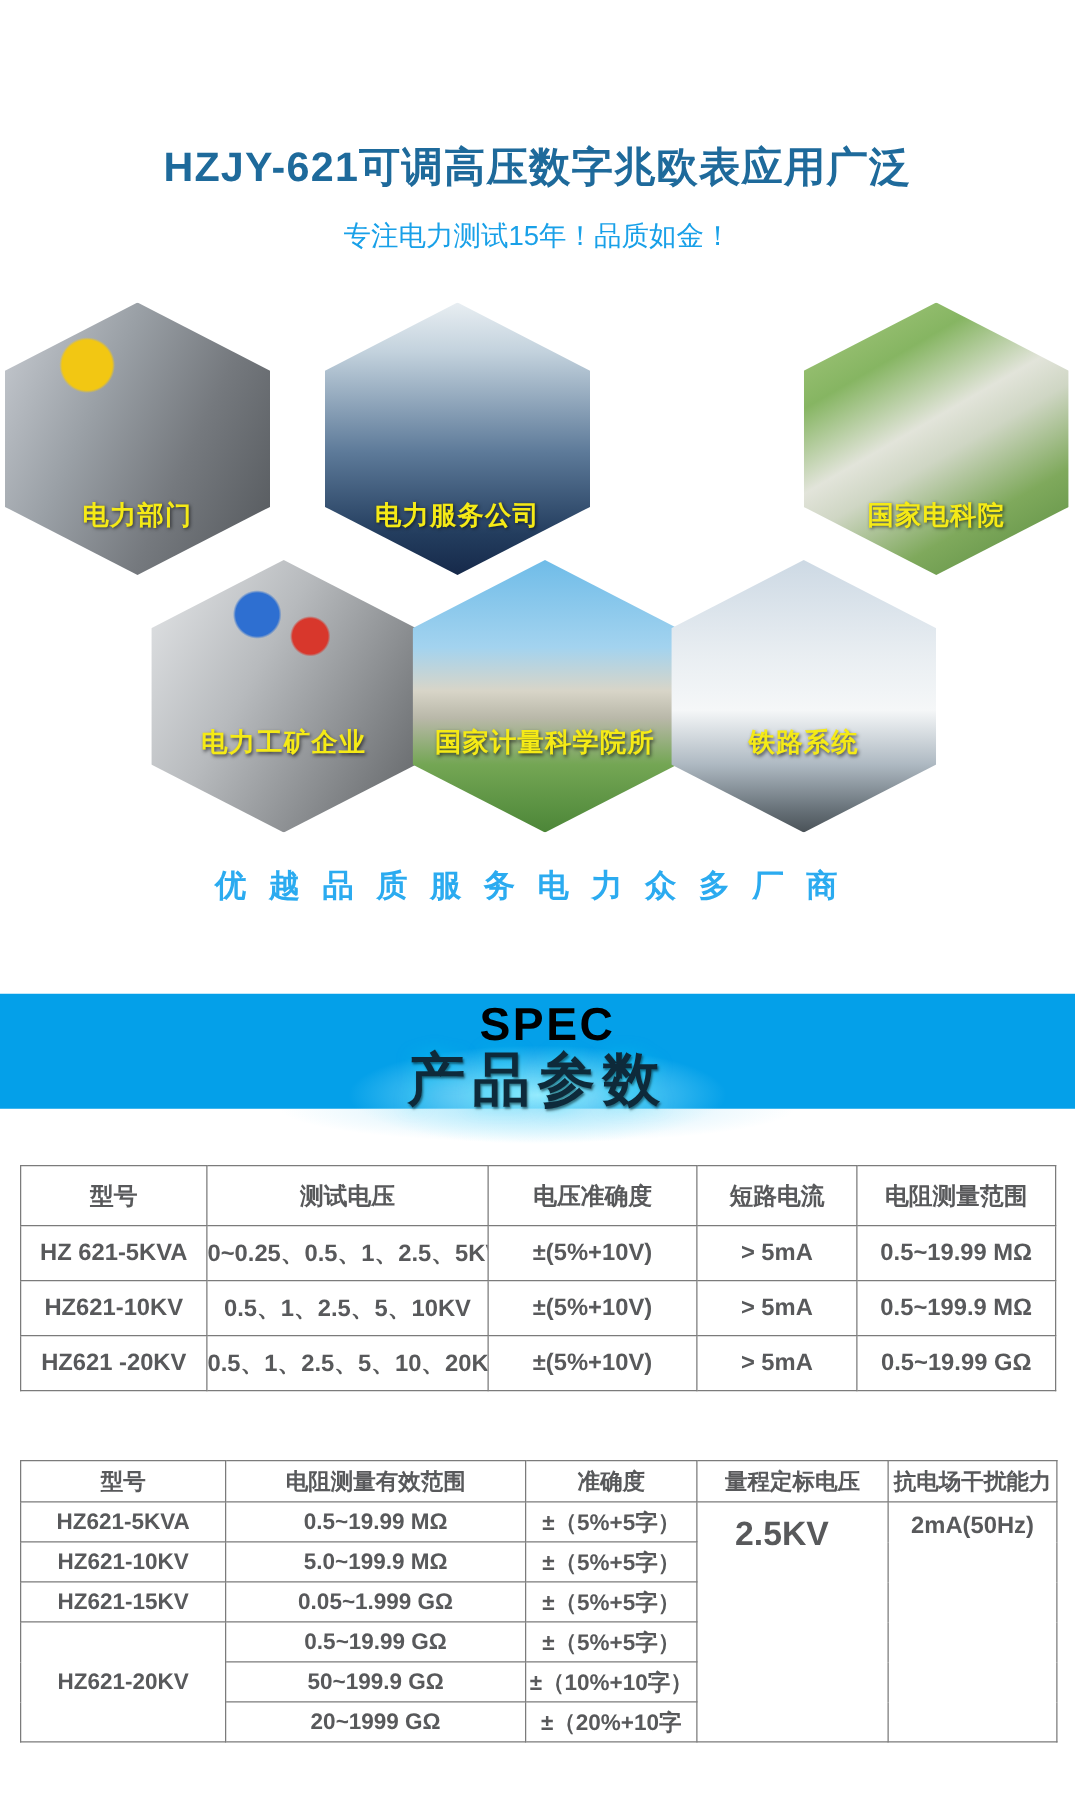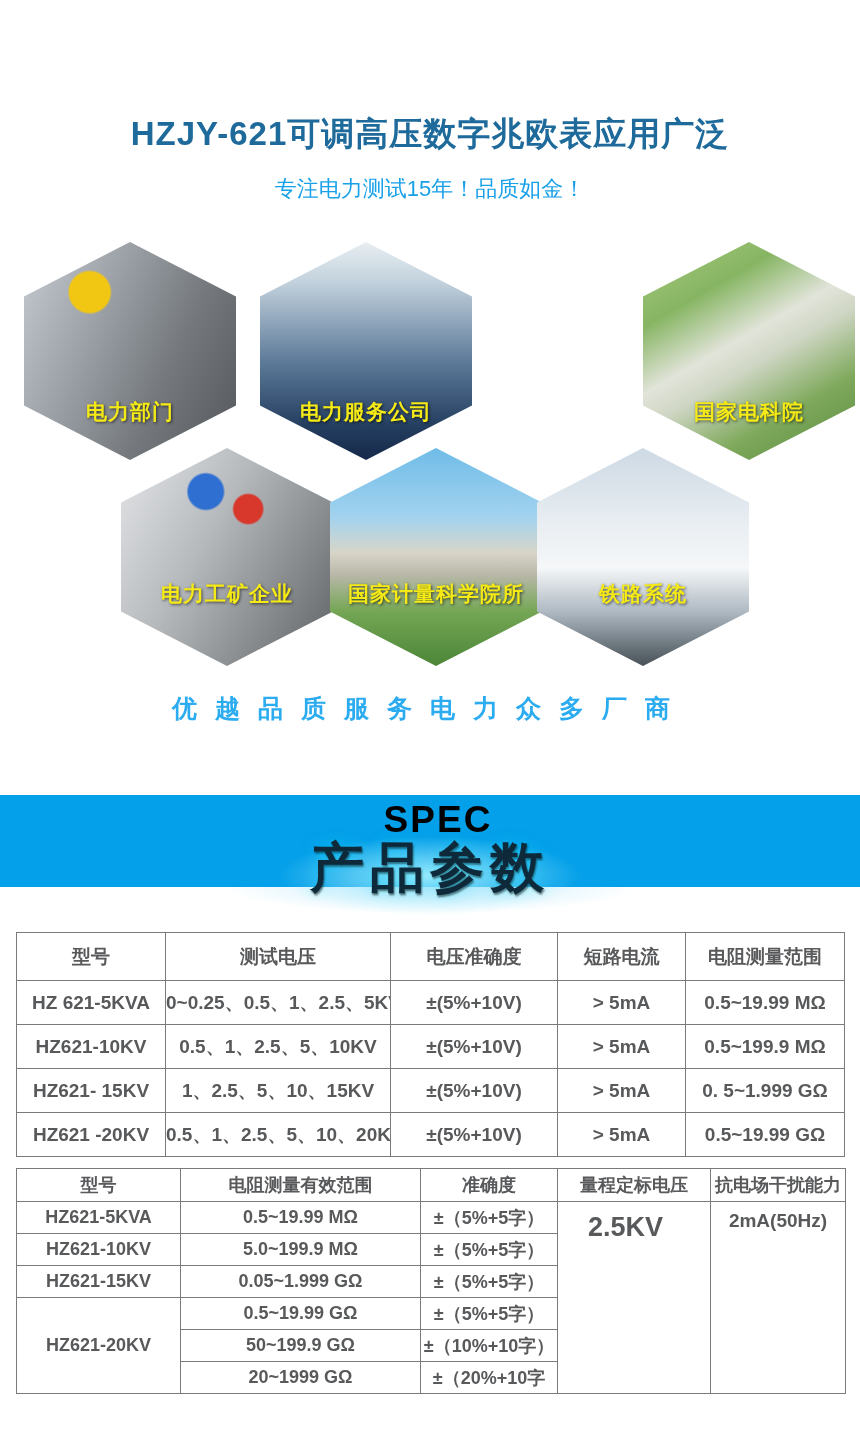--- a/index.html
+++ b/index.html
@@ -16,21 +16,21 @@
   
   .hex-area { position:absolute; top:242px; left:0; width:860px; height:430px; }
   .hex { position:absolute; width:212px; height:218px;
     clip-path:polygon(50% 0,100% 25%,100% 75%,50% 100%,0 75%,0 25%); }
   .hex .hex-label { position:absolute; left:0; width:100%; text-align:center;
     color:#f5ea16; font-size:21px; font-weight:bold; letter-spacing:1px;
     text-shadow:1px 1px 3px rgba(0,0,0,.65); }
   .row1 .hex-label { bottom:34px; }
   .row2 .hex-label { bottom:58px; }
 
-  .hex-1 { left:24px;  top:0;
+  .hex-1 { left:4px;  top:0;
     background: radial-gradient(circle at 31% 23%, #f2c713 0 9%, rgba(242,199,19,0) 10%),
       linear-gradient(115deg,#c8ccd2 0%,#9aa0a6 35%,#75797e 65%,#53575b 100%); padding-left: 12px; }
   .hex-2 { left:226px; top:0;
     background: linear-gradient(180deg,#e8eef2 0%,#c3d2dd 18%,#5d7a99 55%,#233d5e 85%,#16294a 100%); margin-left: 34px; }
   .hex-3 { left:435px; top:0;
     background: linear-gradient(180deg,#f0f2f4 0%,#d9dee1 35%,#9aa0a4 55%,#3c4043 80%,#242628 100%); }
   .hex-4 { left:643px; top:0;
     background: linear-gradient(150deg,#aacb82 0%,#86b562 25%,#e2e4da 45%,#cfd6c4 55%,#7fa95c 75%,#568a3e 100%); }
   .hex-5 { left:121px; top:206px;
     background: radial-gradient(circle at 40% 20%, #2e6fd1 0 8%, rgba(46,111,209,0) 9%),
@@ -47,21 +47,21 @@
 
   
   .spec-banner { position:absolute; top:795px; left:0; width:860px; height:92px;
     background:#04a0e9; text-align:center; overflow:visible; }
   .spec-glow { position:absolute; left:50%; top:26px; transform:translateX(-50%);
     width:420px; height:110px; pointer-events:none;
     background:radial-gradient(ellipse closest-side, rgba(170,240,255,.95), rgba(170,240,255,0) 72%); }
   .spec-eyebrow { position:relative; z-index:2; display:block; margin-top:6px;
     font-size:37px; font-weight:900; color:#000; letter-spacing:2px; line-height:1;padding-left:16px; }
   .spec-title { position:relative; z-index:2; display:block; margin-top:2px;
-    font-size:54px; font-weight:900; color:#0e2a3a; letter-spacing:6px; line-height:1;
+    font-size:46px; font-weight:900; color:#0e2a3a; letter-spacing:6px; line-height:1;
     text-shadow:0 0 14px rgba(0,230,255,.35), 1px 2px 2px rgba(0,0,0,.55); }
   .spec-underglow { position:absolute; top:887px; left:180px; width:500px; height:36px;
     background:radial-gradient(ellipse 55% 100% at 50% 0%, rgba(150,220,248,.55), rgba(255,255,255,0) 75%); }
 
   
   table { border-collapse:collapse; table-layout:fixed; color:#58595b; }
   th, td { border:1px solid #7b7b7b; text-align:center; vertical-align:middle;
     font-weight:bold; overflow:hidden; white-space:nowrap; }
 
   .spec-table { position:absolute; top:932px; left:16px; width:828px; font-size:19px; }
@@ -137,27 +137,20 @@
       <td>0.5~19.99 MΩ</td>
     </tr>
     <tr>
       <td>HZ621-10KV</td>
       <td>0.5、1、2.5、5、10KV</td>
       <td>±(5%+10V)</td>
       <td>&gt; 5mA</td>
       <td>0.5~199.9 MΩ</td>
     </tr>
     <tr>
-      <td>HZ621- 15KV</td>
-      <td>1、2.5、5、10、15KV</td>
-      <td>±(5%+10V)</td>
-      <td>&gt; 5mA</td>
-      <td>0. 5~1.999 GΩ</td>
-    </tr>
-    <tr>
       <td>HZ621 -20KV</td>
       <td>0.5、1、2.5、5、10、20KV</td>
       <td>±(5%+10V)</td>
       <td>&gt; 5mA</td>
       <td>0.5~19.99 GΩ</td>
     </tr>
   </tbody>
     </table>
 
   <table class="acc-table">

